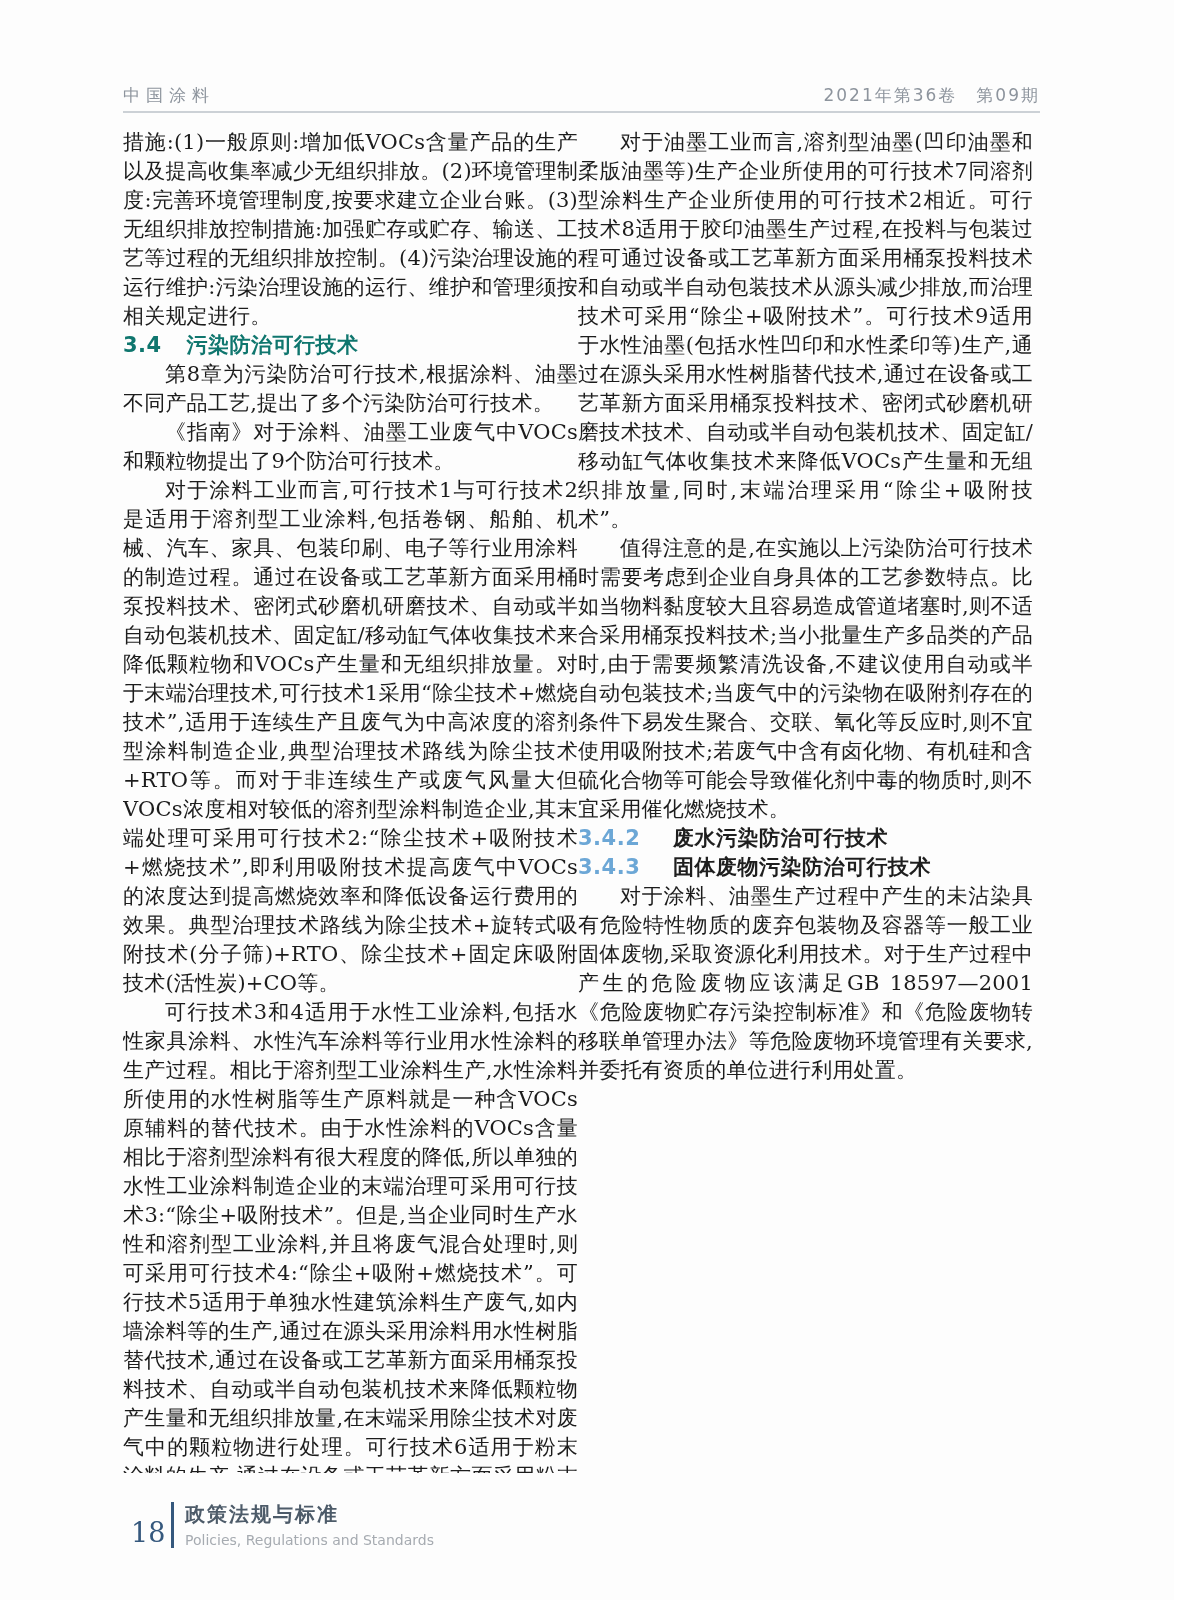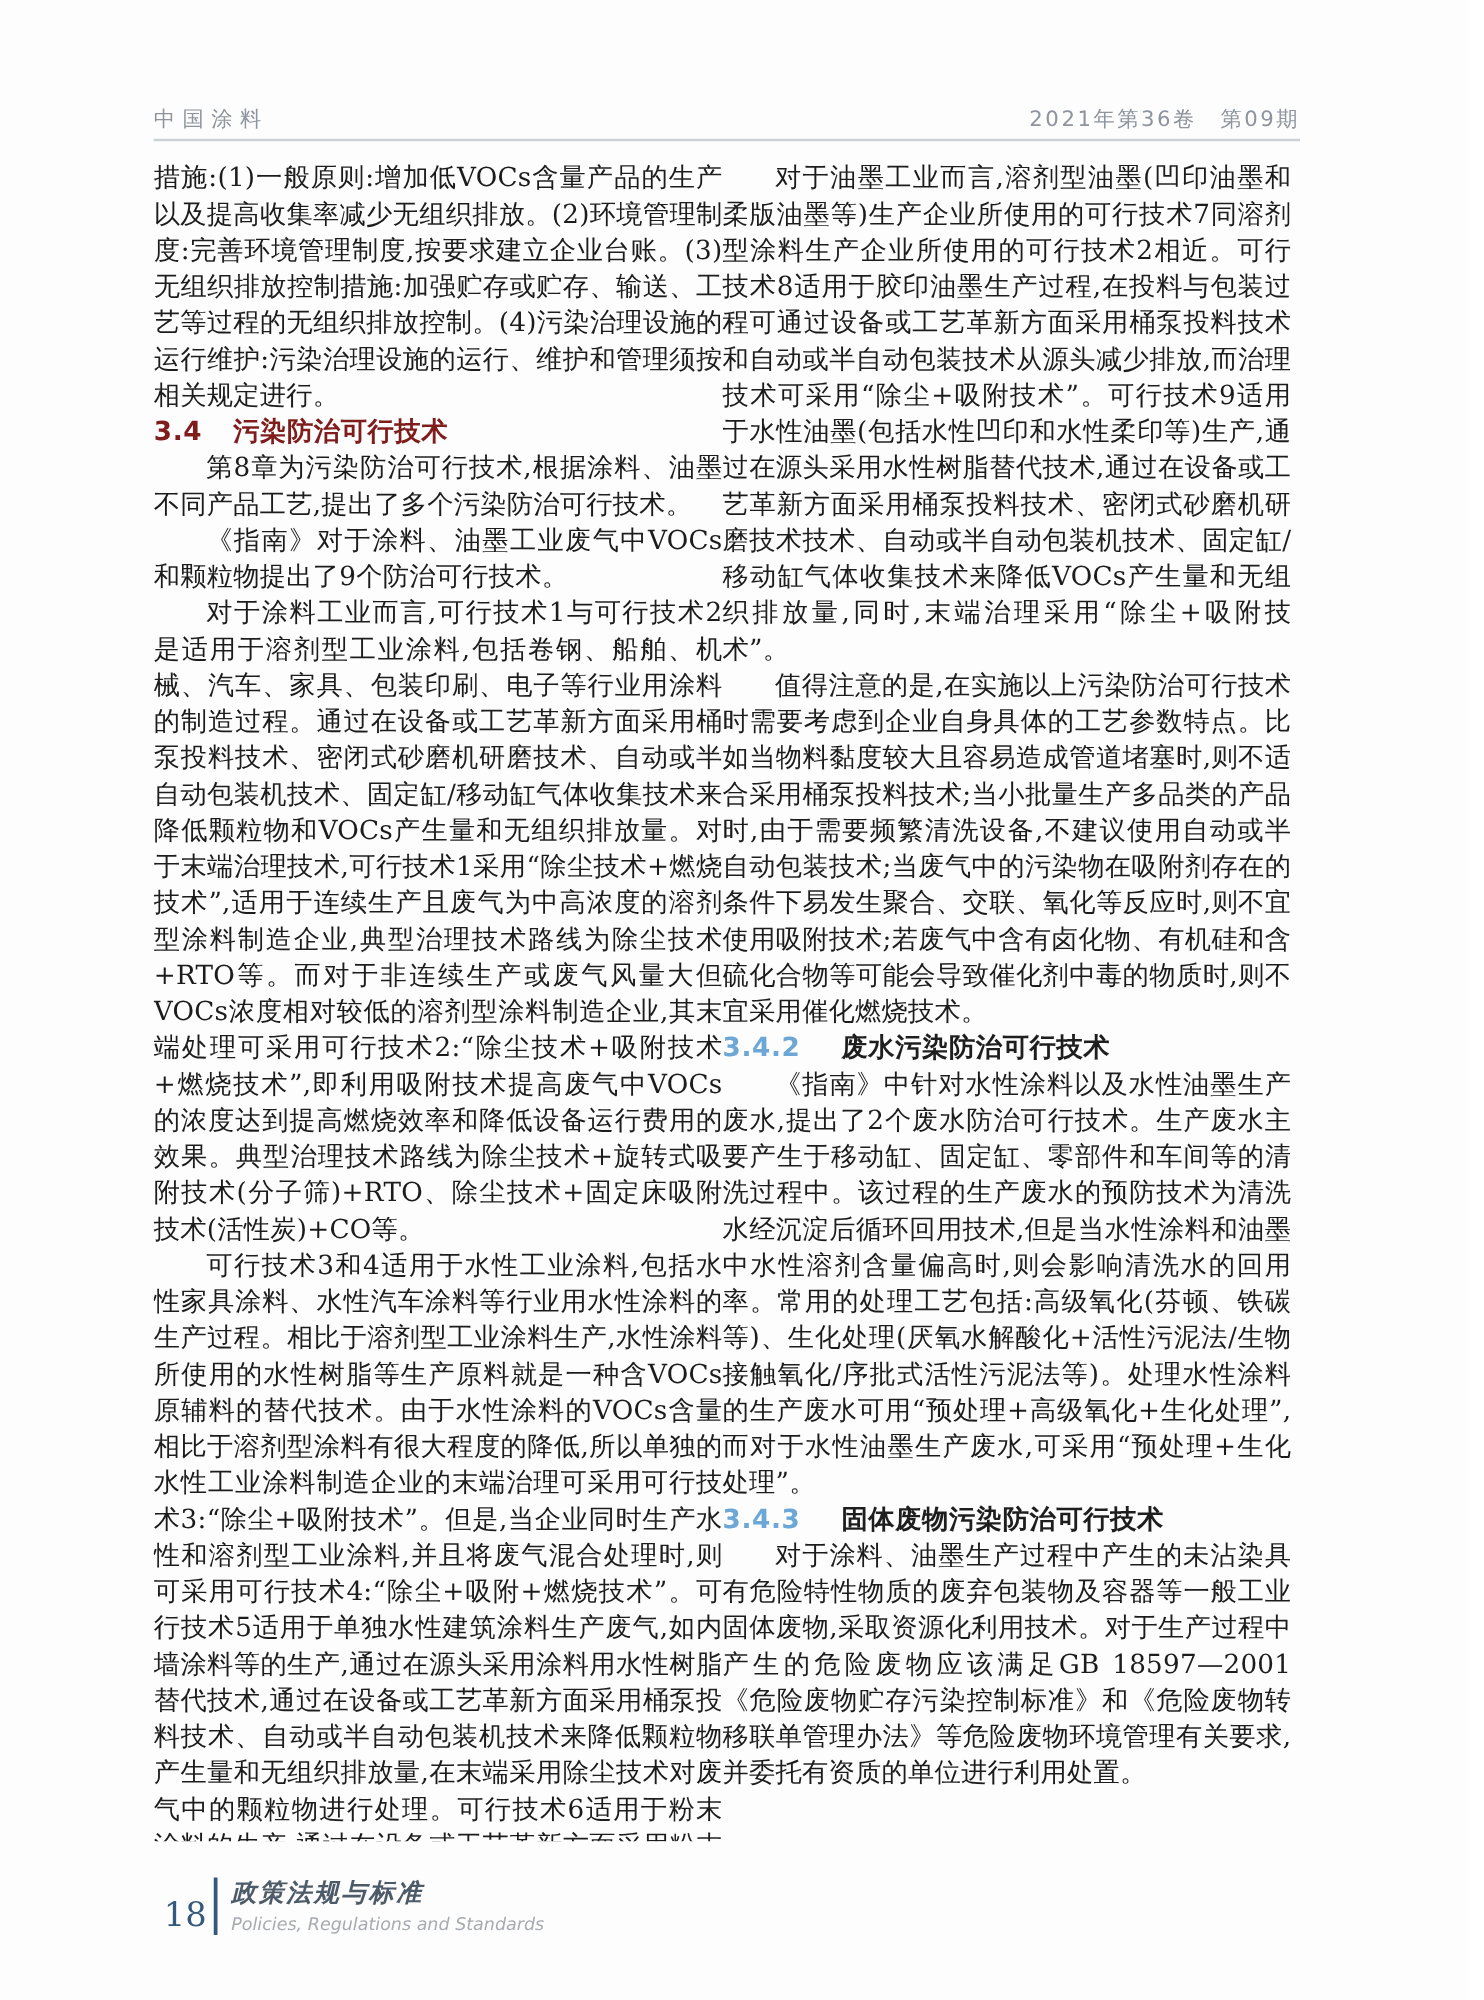--- a/index.html
+++ b/index.html
@@ -39,40 +39,40 @@
     text-justify:inter-ideograph;
     letter-spacing:0.2px;
   }
   .col p.indent{text-indent:2em;}
   .h1,.h2{
     margin:0;
     font-family:"DejaVu Sans","Liberation Sans",sans-serif;
     font-size:21px;line-height:29px;font-weight:bold;
     letter-spacing:0.5px;
   }
-  .h1{color:#7f1d1d;}
+  .h1{color:#0f766e;}
   .h1 .num{margin-right:17px;}
   .h2 .num{color:#6ca7d6;margin-right:25px;}
   .h2 .title{color:#1e1e1e;}
   
   .page-footer{
     position:absolute;left:131px;top:1501px;
     display:flex;align-items:center;
   }
   .page-num{
     font-family:"DejaVu Serif","Liberation Serif",serif;
     font-size:27px;color:#35587d;
     min-width:36px;
     align-self:flex-end;
   }
   .footer-bar{
     width:3px;height:46px;background:#35587d;
     margin:0 11px 0 4px;
   }
-  .footer-titles{display:flex;flex-direction:column;justify-content:center;font-style:italic;}
+  .footer-titles{display:flex;flex-direction:column;justify-content:center;}
   .footer-cn{
     font-family:"DejaVu Sans","Liberation Sans",sans-serif;
     font-size:20px;font-weight:bold;color:#4d5b69;letter-spacing:2px;
   }
   .footer-en{
     font-family:"DejaVu Sans","Liberation Sans",sans-serif;
     font-size:14px;color:#a6abb1;margin-top:4px;
   }
 </style>
 </head>
@@ -100,21 +100,20 @@
       <p class="indent">可行技术3和4适用于水性工业涂料,包括水性家具涂料、水性汽车涂料等行业用水性涂料的生产过程。相比于溶剂型工业涂料生产,水性涂料所使用的水性树脂等生产原料就是一种含VOCs原辅料的替代技术。由于水性涂料的VOCs含量相比于溶剂型涂料有很大程度的降低,所以单独的水性工业涂料制造企业的末端治理可采用可行技术3:“除尘+吸附技术”。但是,当企业同时生产水性和溶剂型工业涂料,并且将废气混合处理时,则可采用可行技术4:“除尘+吸附+燃烧技术”。可行技术5适用于单独水性建筑涂料生产废气,如内墙涂料等的生产,通过在源头采用涂料用水性树脂替代技术,通过在设备或工艺革新方面采用桶泵投料技术、自动或半自动包装机技术来降低颗粒物产生量和无组织排放量,在末端采用除尘技术对废气中的颗粒物进行处理。可行技术6适用于粉末涂料的生产,通过在设备或工艺革新方面采用粉末密闭投料技术、固定缸/移动缸气体收集技术和自动或半自动包装技术降低颗粒物产生量和无组织排放量。加强</p>
     </div>
 
     <div class="col">
       <p class="indent">对于油墨工业而言,溶剂型油墨(凹印油墨和柔版油墨等)生产企业所使用的可行技术7同溶剂型涂料生产企业所使用的可行技术2相近。可行技术8适用于胶印油墨生产过程,在投料与包装过程可通过设备或工艺革新方面采用桶泵投料技术和自动或半自动包装技术从源头减少排放,而治理技术可采用“除尘+吸附技术”。可行技术9适用于水性油墨(包括水性凹印和水性柔印等)生产,通过在源头采用水性树脂替代技术,通过在设备或工艺革新方面采用桶泵投料技术、密闭式砂磨机研磨技术技术、自动或半自动包装机技术、固定缸/移动缸气体收集技术来降低VOCs产生量和无组织排放量,同时,末端治理采用“除尘+吸附技术”。</p>
       <p class="indent">值得注意的是,在实施以上污染防治可行技术时需要考虑到企业自身具体的工艺参数特点。比如当物料黏度较大且容易造成管道堵塞时,则不适合采用桶泵投料技术;当小批量生产多品类的产品时,由于需要频繁清洗设备,不建议使用自动或半自动包装技术;当废气中的污染物在吸附剂存在的条件下易发生聚合、交联、氧化等反应时,则不宜使用吸附技术;若废气中含有卤化物、有机硅和含硫化合物等可能会导致催化剂中毒的物质时,则不宜采用催化燃烧技术。</p>
       <h3 class="h2">
         <span class="num">3.4.2</span>
         <span class="title">废水污染防治可行技术</span>
       </h3>
-      <p class="indent">《指南》中针对水性涂料以及水性油墨生产废水,提出了2个废水防治可行技术。生产废水主要产生于移动缸、固定缸、零部件和车间等的清洗过程中。该过程的生产废水的预防技术为清洗水经沉淀后循环回用技术,但是当水性涂料和油墨中水性溶剂含量偏高时,则会影响清洗水的回用率。常用的处理工艺包括:高级氧化(芬顿、铁碳等)、生化处理(厌氧水解酸化+活性污泥法/生物接触氧化/序批式活性污泥法等)。处理水性涂料的生产废水可用“预处理+高级氧化+生化处理”,而对于水性油墨生产废水,可采用“预处理+生化处理”。</p>
       <h3 class="h2">
         <span class="num">3.4.3</span>
         <span class="title">固体废物污染防治可行技术</span>
       </h3>
       <p class="indent">对于涂料、油墨生产过程中产生的未沾染具有危险特性物质的废弃包装物及容器等一般工业固体废物,采取资源化利用技术。对于生产过程中产生的危险废物应该满足GB 18597—2001《危险废物贮存污染控制标准》和《危险废物转移联单管理办法》等危险废物环境管理有关要求,并委托有资质的单位进行利用处置。</p>
 
     </div>
 
   </div>
 

